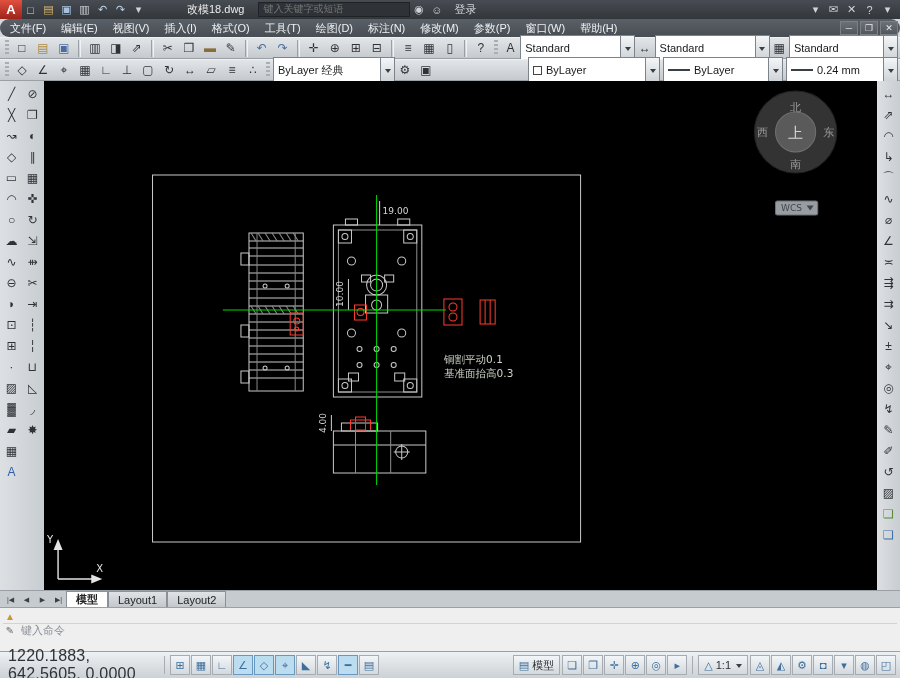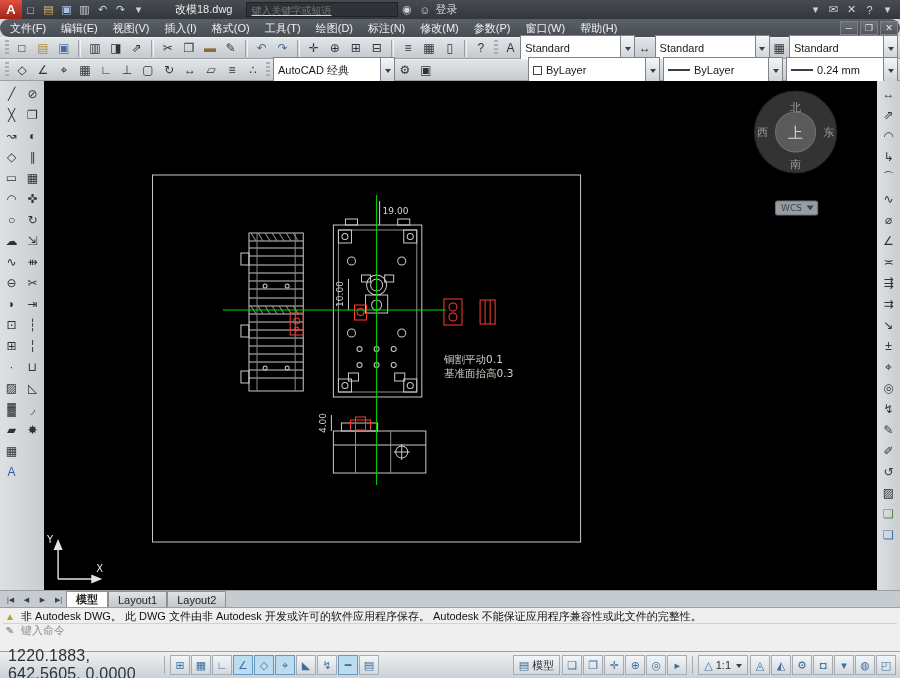--- a/index.html
+++ b/index.html
@@ -5,24 +5,24 @@
   * { margin:0; padding:0; box-sizing:border-box; }
   html,body { width:900px; height:678px; overflow:hidden; }
   body { font-family:"Liberation Sans","DejaVu Sans",sans-serif; font-size:11px; }
   .app { width:900px; height:678px; display:flex; flex-direction:column; background:#d4d8dc; }
 
   
   .titlebar { height:19px; background:linear-gradient(#474c52,#33373c); display:flex; align-items:center; color:#d3d8dc; padding-right:4px; flex:0 0 19px; }
   .logo { width:22px; height:19px; background:linear-gradient(#e0503f,#9e241a); color:#fff; font-weight:bold; font-size:13px; display:flex; align-items:center; justify-content:center; }
   .iconrow { display:flex; align-items:center; gap:1px; }
   .ticon { width:17px; height:17px; display:inline-flex; align-items:center; justify-content:center; font-size:11px; color:#cfd4d9; }
-  .doc-title { margin:0 14px 0 28px; color:#ececec; white-space:nowrap; }
-  .search-box { display:flex; align-items:flex-end; background:#2f3338; border:1px solid #1f2327; height:15px; width:152px; padding:0 4px;text-decoration:underline; }
+  .doc-title { margin:0 14px 0 40px; color:#ececec; white-space:nowrap; }
+  .search-box { display:flex; align-items:flex-start; background:#2f3338; border:1px solid #1f2327; height:15px; width:152px; padding:0 4px; }
   .search-input { flex:1; background:transparent; border:none; outline:none; color:#9aa0a6; font-size:10px; font-family:inherit; min-width:0; }
-  .signin { margin:0 2px; color:#d3d8dc; white-space:nowrap; }
+  .signin { margin:0 9px; color:#d3d8dc; white-space:nowrap; }
   .tb-right { margin-left:auto; }
 
   
   .menubar { height:18px; background:linear-gradient(#5a6067,#474d53); display:flex; align-items:center; color:#eef0f2; padding-left:3px; flex:0 0 18px;border-radius:9px; }
   .menu-item { padding:0 7px; height:18px; display:inline-flex; align-items:center; white-space:nowrap; }
   .win-controls { margin-left:auto; margin-right:2px; }
   .winbtn { width:18px; height:14px; display:inline-flex; align-items:center; justify-content:center; color:#e8e8e8; font-size:9px; border:1px solid #7a8086; background:linear-gradient(#6a7076,#51575d); margin-left:1px; }
 
   
   .toolbar { height:22px; background:linear-gradient(#e2e5e8,#c5cace); border-top:1px solid #eef0f2; border-bottom:1px solid #9aa0a6; display:flex; align-items:center; padding:0 2px; flex:0 0 22px; }
@@ -186,21 +186,21 @@
         <span class="tbicon" data-name="ucs-tool-icon">⊥</span>
         <span class="tbicon" data-name="named-views-icon">▢</span>
         <span class="tbicon" data-name="orbit-icon">↻</span>
         <span class="tbicon" data-name="distance-icon">↔</span>
         <span class="tbicon" data-name="area-icon">▱</span>
         <span class="tbicon" data-name="list-icon">≡</span>
         <span class="tbicon" data-name="locate-point-icon">∴</span>
       </span>
     <span class="grip" data-name="toolbar-grip"></span>
     <div class="combo" style="width:122px" data-name="workspace-combo">
-      <span class="val" data-name="workspace-value">AutoCAD 经典</span>
+      <span class="val" data-name="workspace-value">ByLayer 经典</span>
       <span class="arrow" data-name="chevron-down-icon"></span>
     </div>
     <span class="iconrow" data-name="workspace-icons">
         <span class="tbicon" data-name="workspace-settings-icon">⚙</span>
         <span class="tbicon" data-name="save-workspace-icon">▣</span>
       </span>
     <div class="combo push" style="width:132px" data-name="color-combo">
       <span class="swatch" data-name="color-swatch"></span>
       <span class="val" data-name="color-value">ByLayer</span>
       <span class="arrow" data-name="chevron-down-icon"></span>
@@ -410,21 +410,20 @@
     <span class="iconrow" style="gap:0" data-name="layout-tabs">
         <span class="tab active" data-name="tab-model">模型</span>
         <span class="tab" data-name="tab-layout1">Layout1</span>
         <span class="tab" data-name="tab-layout2">Layout2</span>
       </span>
   </div>
 
   <div class="cmdarea" data-name="command-line-area">
     <div class="cmd-row" data-name="dwg-warning-row">
       <span class="cmd-icon" data-name="warning-icon">▲</span>
-      <span data-name="dwg-warning-text">非 Autodesk DWG。 此 DWG 文件由非 Autodesk 开发或许可的软件应用程序保存。 Autodesk 不能保证应用程序兼容性或此文件的完整性。</span>
     </div>
     <div class="cmd-row cmd-input" data-name="command-input-row">
       <span class="cmd-icon" data-name="command-pencil-icon">✎</span>
       <span class="cmd-hint" data-name="command-input-hint">键入命令</span>
     </div>
   </div>
 
   <div class="statusbar" data-name="status-bar">
     <span class="coords" data-name="coordinates-display">1220.1883, 642.5605, 0.0000</span>
     <span class="ssep" data-name="divider"></span>

